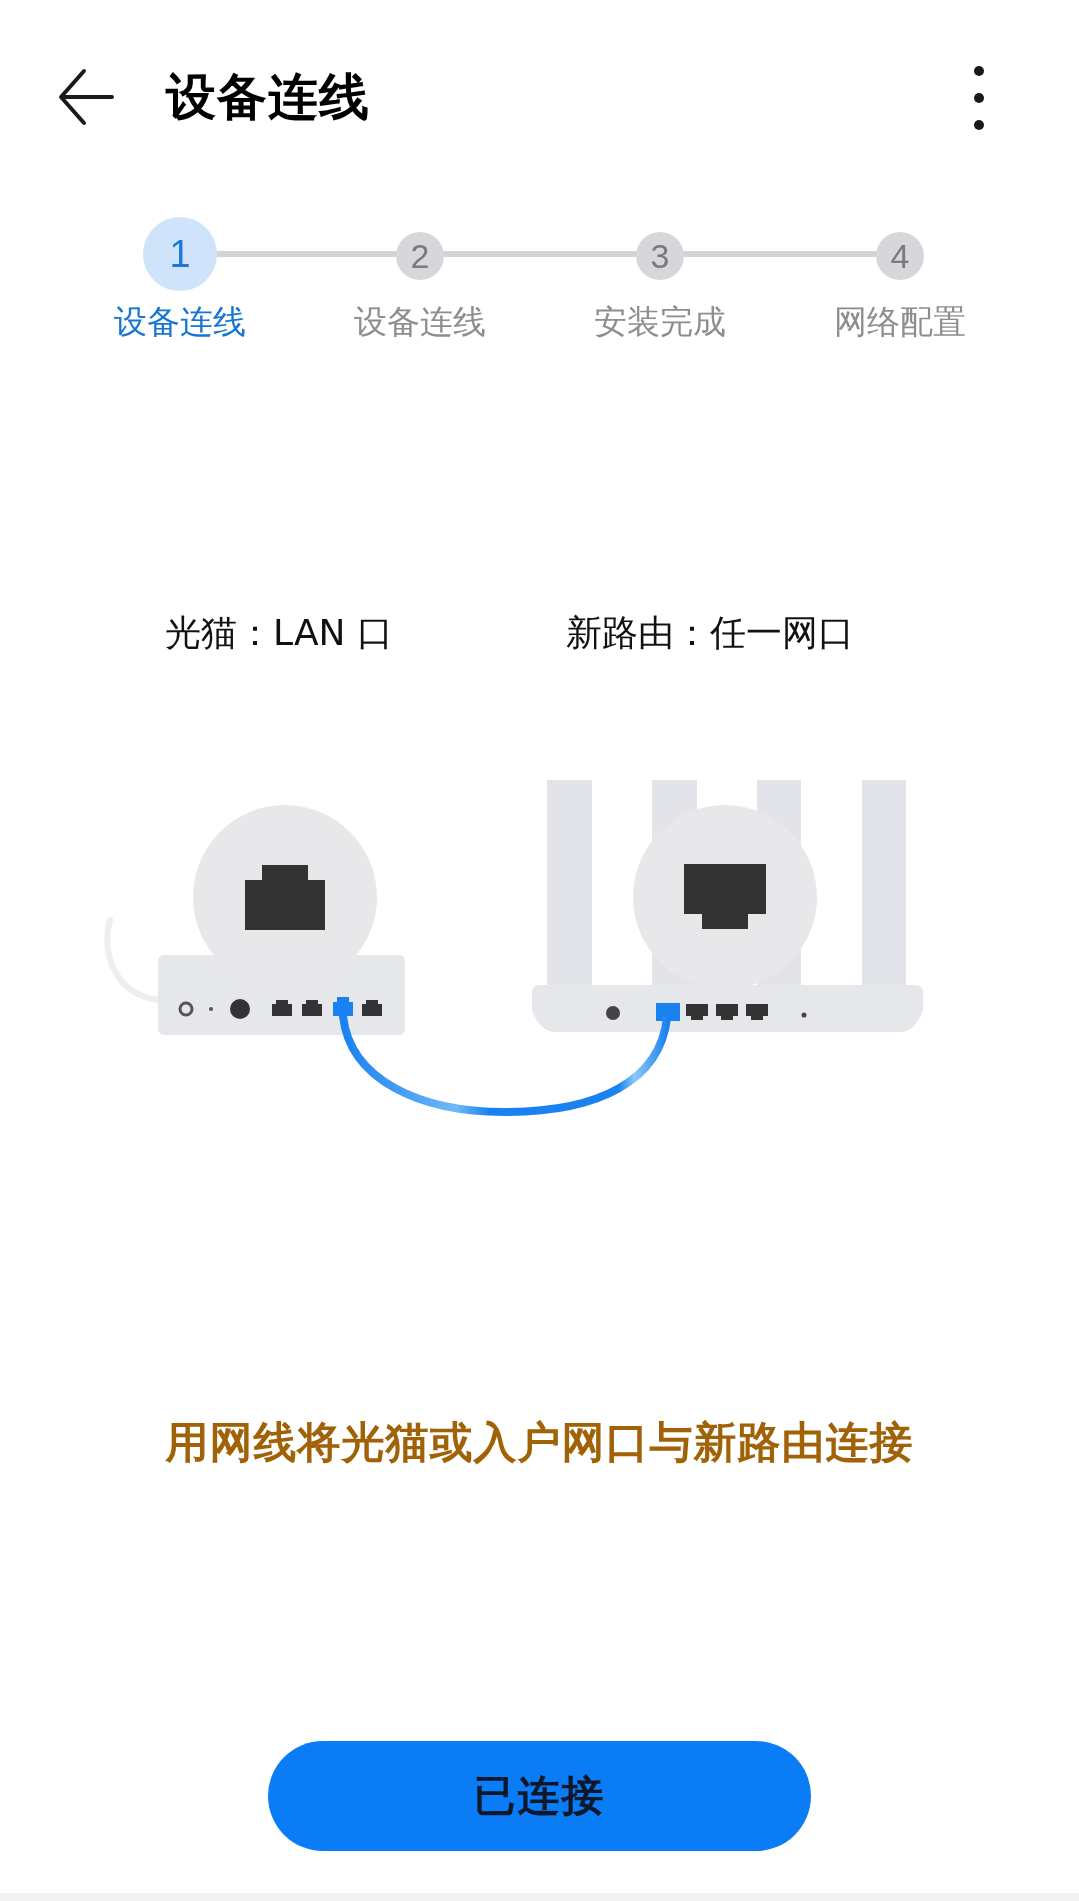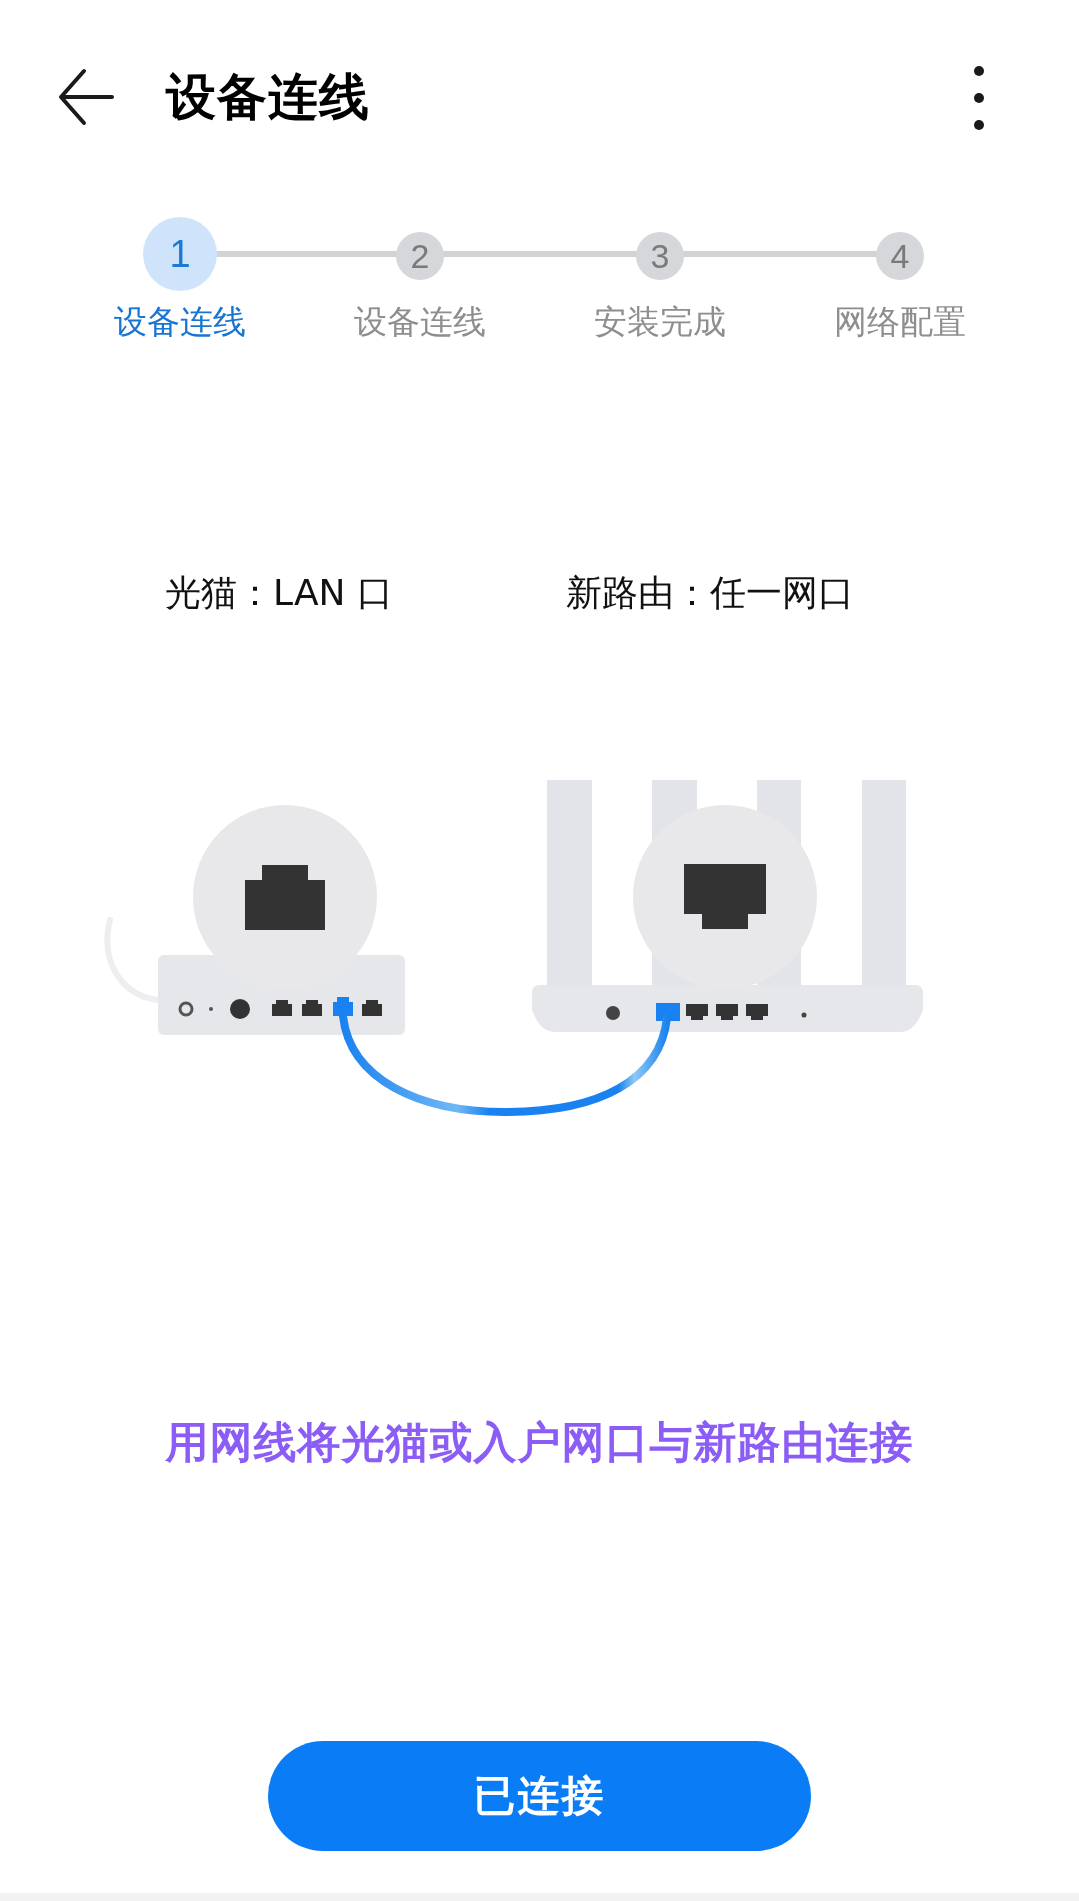--- a/index.html
+++ b/index.html
@@ -63,38 +63,38 @@
     }
     .step-label {
       position: absolute; top: 102px; width: 200px; text-align: center;
       font-size: 33px; line-height: 40px; white-space: nowrap;
     }
     .step-label.active { color: #1876d2; }
     .step-label.inactive { color: #8e8e90; }
 
     
     .port-label {
-      top: 568px; font-size: 36px; line-height: 50px; color: #111; white-space: nowrap; text-align: right;
+      top: 608px; font-size: 36px; line-height: 50px; color: #111; white-space: nowrap; text-align: right;
     }
 
     
     .illustration { left: 0; top: 760px; width: 1079px; height: 380px; }
 
     
     .instruction {
       left: 0; top: 1412px; width: 1079px; text-align: center;
-      font-size: 43px; font-weight: bold; line-height: 60px; color: #8b5cf6;
+      font-size: 43px; font-weight: bold; line-height: 60px; color: #a16207;
       letter-spacing: 1px;
     }
 
     
     .primary-btn {
       left: 268px; top: 1741px; width: 543px; height: 110px;
       border-radius: 55px; background: #0a7cf6;
-      color: #ffffff; font-size: 42px; font-weight: bold;
+      color: #0f172a; font-size: 42px; font-weight: bold;
       display: flex; align-items: center; justify-content: center;
       cursor: pointer; letter-spacing: 2px;
       border: none;
     }
 
     .bottom-strip {
       left: 0; top: 1893px; width: 1079px; height: 8px; background: #f2f2f3;
     }
   </style>
 </head>

